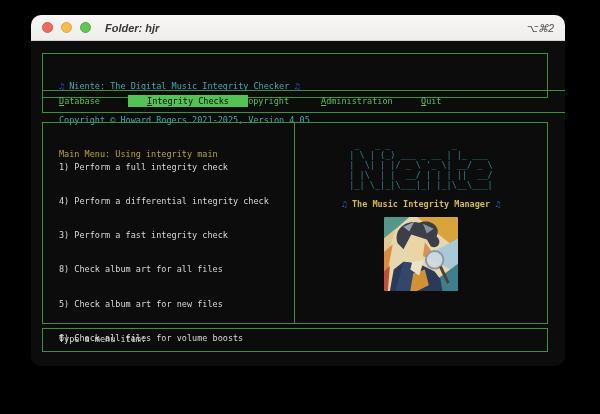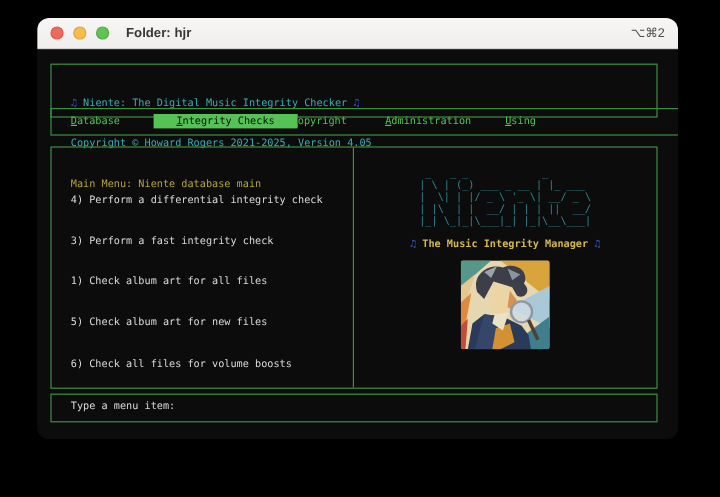--- a/index.html
+++ b/index.html
@@ -9,21 +9,21 @@
   
   .window { position:absolute; left:31px; top:15px; width:534px; height:351px;
             border-radius:10px; overflow:hidden; background:#0c0c0c;
             box-shadow:0 14px 34px rgba(0,0,0,.65); }
 
   
   .titlebar { position:relative; height:26px;
               background:linear-gradient(#f7f6f5,#f0eeec);
               border-bottom:1px solid #d2d0ce;
               display:flex; align-items:center;
-              font-family:"Liberation Sans", sans-serif; }
+              font-family:"Liberation Sans", sans-serif;font-style:italic; }
   .lights { display:flex; gap:8px; margin-left:11px; }
   .light { width:11px; height:11px; border-radius:50%; }
   .light.red    { background:#ee6a5f; border:1px solid #d95b50; }
   .light.yellow { background:#f5bd4c; border:1px solid #dfa73c; }
   .light.green  { background:#61c454; border:1px solid #51ad43; }
   .win-title { margin-left:14px; font-size:11px; font-weight:bold; color:#373737; }
   .win-shortcut { position:absolute; right:11px; font-size:10.5px; color:#4c4c4c; }
 
   
   .terminal { position:absolute; left:0; top:27px; width:534px; height:324px;
@@ -66,36 +66,37 @@
     </div>
     <span class="win-title">Folder: hjr</span>
     <span class="win-shortcut">⌥⌘2</span>
   </div>
 
   <div class="terminal">
 
     <div class="tbox header-box">
       <div class="cyan"><span class="note-blue">♫</span> <span>Niente: The Digital Music Integrity Checker</span> <span class="note-blue">♫</span></div>
       <div class="cyan">Copyright © Howard Rogers 2021-2025, Version 4.05</div>
-      <div class="yellow">Main Menu: Niente database main</div>
+      <div class="yellow">Main Menu: Using integrity main</div>
     </div>
 
     <div class="tbox menu-box">
       <span class="menu-tab" style="left:16px">Database</span>
       <span class="menu-tab active" style="left:85px">Integrity Checks</span>
       <span class="menu-tab" style="left:200px">Copyright</span>
       <span class="menu-tab" style="left:278px">Administration</span>
-      <span class="menu-tab" style="left:378px">Using</span>
+      <span class="menu-tab" style="left:378px">Quit</span>
     </div>
 
     <div class="tbox main-box">
       <div class="left-pane">
+        <div>1) Perform a full integrity check</div>
         <div>4) Perform a differential integrity check</div>
         <div>3) Perform a fast integrity check</div>
-        <div>1) Check album art for all files</div>
+        <div>8) Check album art for all files</div>
         <div>5) Check album art for new files</div>
         <div>6) Check all files for volume boosts</div>
         
         
         
         
       </div>
 
       <div class="right-pane">
         <pre class="ascii-art"> _   _ _            _       

